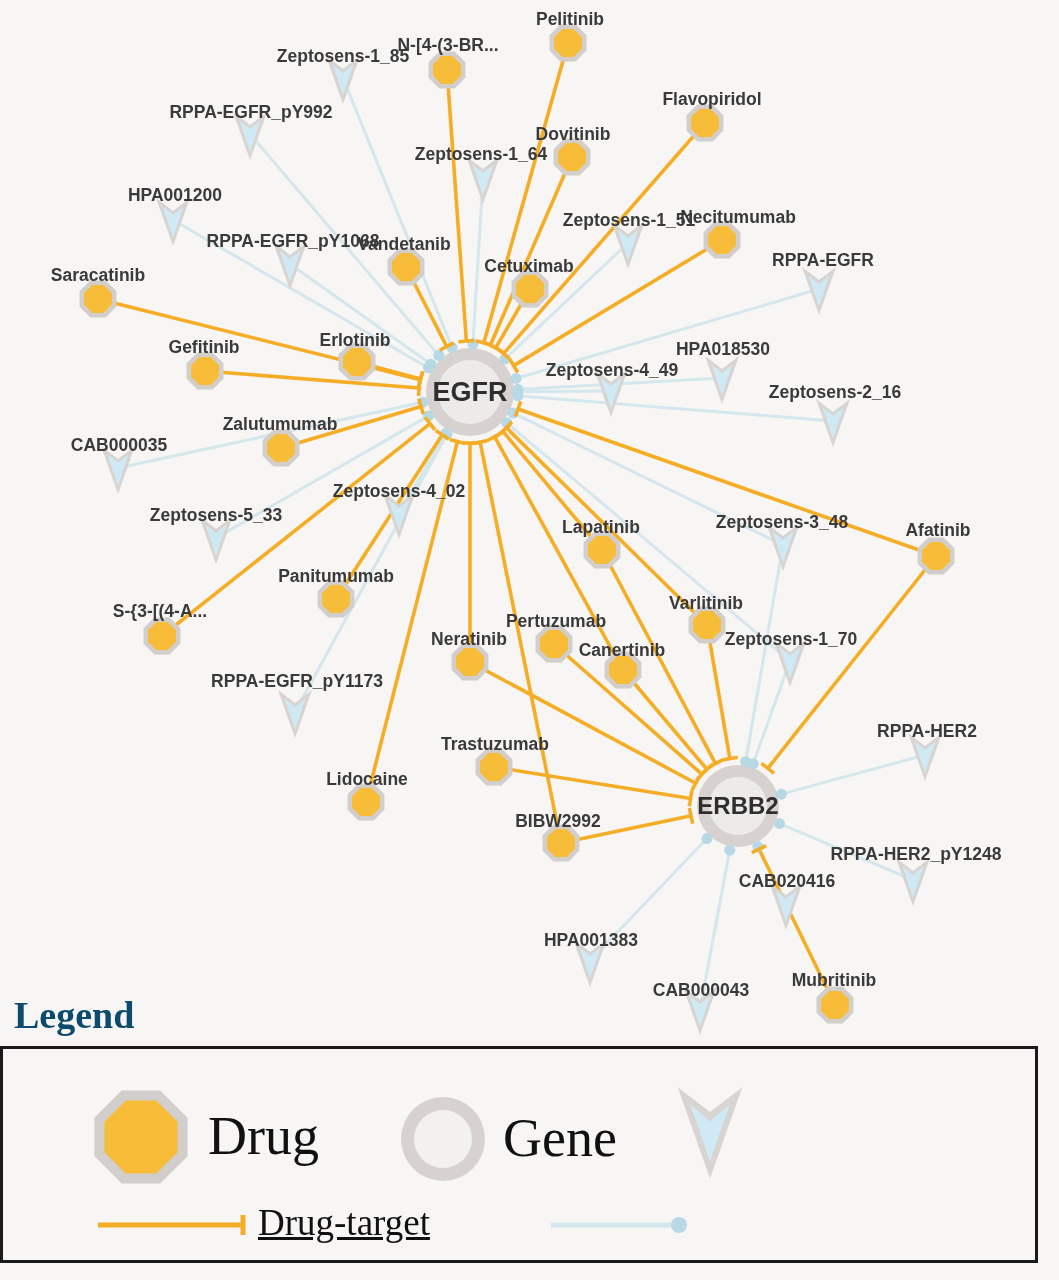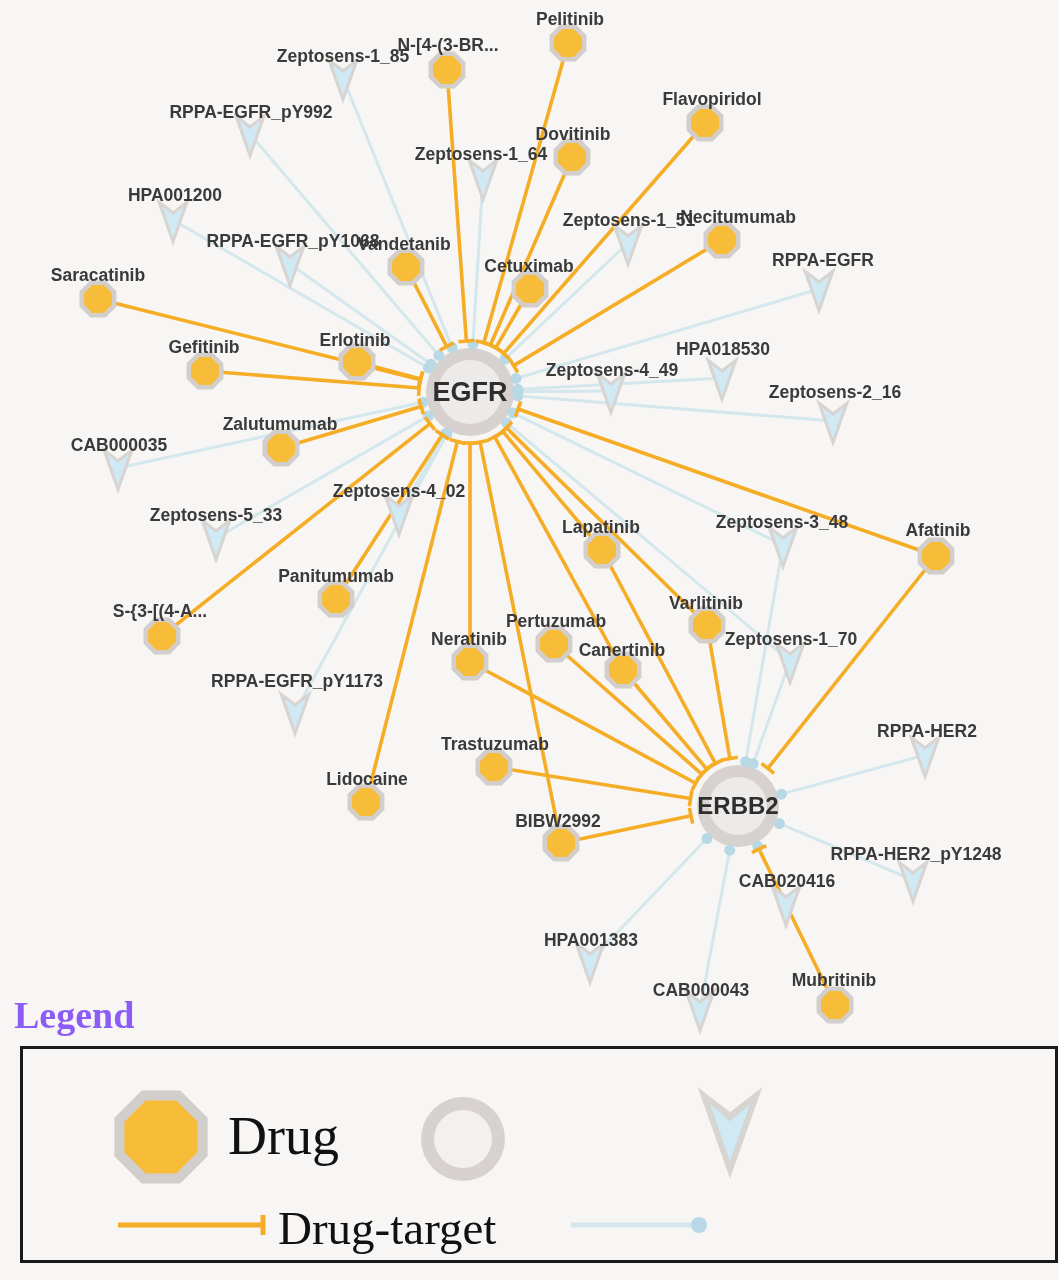--- a/index.html
+++ b/index.html
@@ -7,26 +7,26 @@
     --ab-edge:#d4e7ed; --ab-dot:#b7d8e4; --ab-outer:#d8d4d1; --ab-inner:#cfeaf5;
     --gene-ring:#d7d2cf; --gene-inner:#edebe9; --label:#3a3a3a; --legend-border:#1a1a1a;
   }
   html,body{margin:0;padding:0;}
   body{width:1059px;height:1280px;position:relative;overflow:hidden;
        background:var(--bg);font-family:"Liberation Sans",sans-serif;}
   #net{position:absolute;left:0;top:0;}
   .node-label{font-family:"Liberation Sans",sans-serif;font-weight:700;font-size:17.5px;fill:var(--label);}
   .gene-label{font-family:"Liberation Sans",sans-serif;font-weight:700;fill:#2e2e2e;}
   .legend-title{position:absolute;left:14px;top:993px;font-family:"Liberation Serif",serif;
-                font-weight:700;font-size:38px;color:#8b5cf6;}
-  .legend-box{position:absolute;left:20px;top:1046px;width:1032px;height:211px;
+                font-weight:700;font-size:38px;color:#0c4a6e;}
+  .legend-box{position:absolute;left:0;top:1046px;width:1032px;height:211px;
               border:3px solid var(--legend-border);background:var(--bg);}
   .ltext{position:absolute;font-family:"Liberation Serif",serif;font-weight:400;
          font-size:54px;color:#111;white-space:nowrap;}
-  .ltext.small{font-size:47px;}
+  .ltext.small{font-size:37px;text-decoration:underline;}
   .sw{position:absolute;}
   .oct-swatch{fill:var(--drug-fill);stroke:var(--drug-border);stroke-width:10;}
   .gene-ring-swatch{fill:var(--gene-ring);} .gene-inner-swatch{fill:#f3f1ef;}
   .chev-outer{fill:var(--ab-outer);} .chev-inner{fill:var(--ab-inner);}
   .dline{stroke:var(--drug-edge);stroke-width:5;} .aline{stroke:var(--ab-edge);stroke-width:5;}
   .adot{fill:var(--ab-dot);}
 </style>
 </head>
 <body>
 
@@ -299,20 +299,21 @@
 <div class="legend-box">
   <svg class="sw" style="left:88px;top:36px" width="100" height="100">
     <polygon class="oct-swatch" points="91.6,69.2 67.2,93.6 32.8,93.6 8.4,69.2 8.4,34.8 32.8,10.4 67.2,10.4 91.6,34.8"></polygon>
   </svg>
   <div class="ltext" style="left:205px;top:56px">Drug</div>
 
   <svg class="sw" style="left:390px;top:40px" width="100" height="100">
     <circle class="gene-ring-swatch" cx="50" cy="50" r="42"></circle>
     <circle class="gene-inner-swatch" cx="50" cy="50" r="29"></circle>
   </svg>
+  <div class="ltext" style="left:500px;top:58px">Gene</div>
 
   <svg class="sw" style="left:662px;top:25px" width="90" height="110">
     <path class="chev-outer" d="M12.7 13.2 L45 37.9 L77.3 13.2 L45 104.4 Z"></path>
     <path class="chev-inner" d="M25.1 30.3 L45 47.4 L64.9 30.3 L45 87.3 Z"></path>
   </svg>
 
   <svg class="sw" style="left:92px;top:164px" width="170" height="24">
     <line class="dline" x1="3" y1="12" x2="148" y2="12"></line>
     <line class="dline" x1="148" y1="2" x2="148" y2="22"></line>
   </svg>

